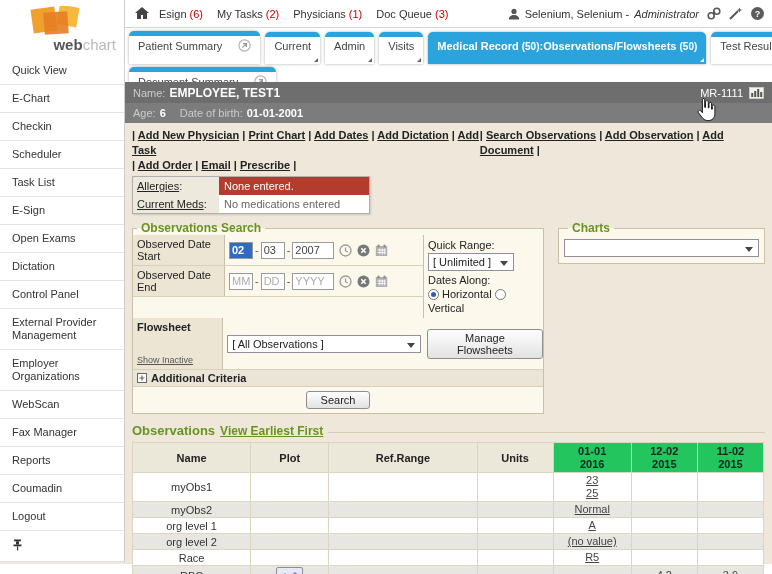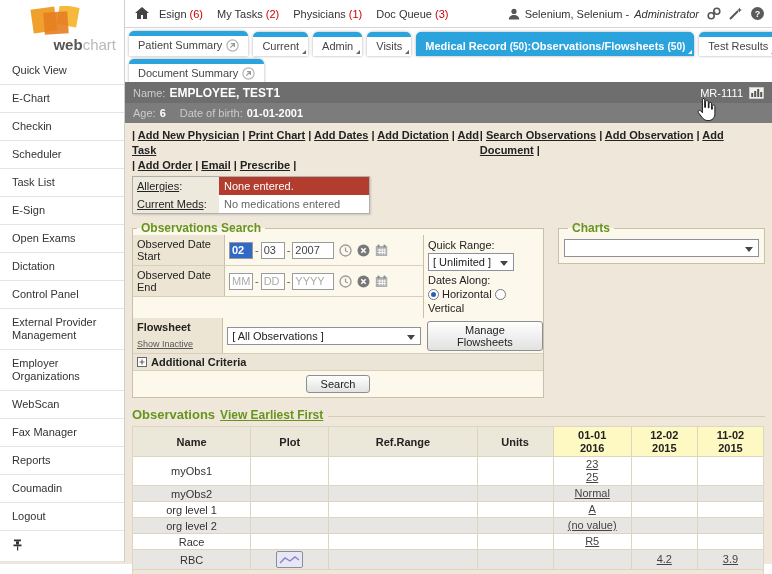--- a/index.html
+++ b/index.html
@@ -23,21 +23,21 @@
   .topbar .navitem .cnt { color:#CC0000; }
   .topbar .spacer { flex:1; }
   .topbar .usr { display:flex; align-items:center; gap:5px; }
   .topbar .usr .role { font-style:italic; }
   .tb-ic { margin-left:8px; cursor:pointer; display:inline-flex; }
   .help-badge { width:13px; height:13px; border-radius:50%; background:#5B5B5B; color:#fff; font-size:9px; font-weight:bold; display:inline-flex; align-items:center; justify-content:center; }
 
   
   .tabs-area { position:absolute; left:125px; top:29px; width:647px; height:53px; background:#fff; padding:2px 0 0 4px; }
   .tabrow { display:flex; align-items:flex-end; margin-bottom:3px; }
-  .tab { position:relative; background:#fff; border-radius:6px 6px 0 0; box-shadow:0 0 3px rgba(0,0,0,.35); padding:8px 9px 4px 9px; margin-right:5px; font-size:11px; color:#444; cursor:pointer; white-space:nowrap; display:flex; align-items:flex-start; gap:4px; }
+  .tab { position:relative; background:#fff; border-radius:6px 6px 0 0; box-shadow:0 0 3px rgba(0,0,0,.35); padding:8px 9px 12px 9px; margin-right:5px; font-size:11px; color:#444; cursor:pointer; white-space:nowrap; display:flex; align-items:center; gap:16px; }
   .tab::before { content:""; position:absolute; left:0; top:0; right:0; height:5px; background:#2BA3DC; border-radius:6px 6px 0 0; }
   .tab.active { background:#2BA3DC; color:#fff; font-weight:bold; }
   .tab .small-cnt { font-size:10px; font-weight:bold; }
   .tab-corner { position:absolute; right:2px; bottom:2px; width:0; height:0; border-left:4px solid transparent; border-bottom:4px solid #666; }
   .tab.active .tab-corner { border-bottom-color:#fff; }
   .popout { display:inline-flex; }
 
   
   .sidebar { position:absolute; left:0; top:57px; width:125px; background:#fff; border-right:1px solid #CFCFCF; }
   .sb-item { padding:7px 12px; font-size:11px; line-height:13px; color:#333; border-bottom:1px solid #E4E4E4; cursor:pointer; }
@@ -88,40 +88,40 @@
   .ic { display:inline-flex; margin-left:3px; cursor:pointer; }
 
   .qcol { width:120px; border-left:1px solid #C9C0A9; padding:3px 4px; line-height:14px; }
   .fake-select { position:relative; background:#fff; border:1px solid #8F8F9D; height:18px; line-height:16px; padding:0 0 0 4px; cursor:pointer; color:#222; white-space:nowrap; overflow:hidden; }
   .fake-select::after { content:""; position:absolute; right:5px; top:7px; border-left:4px solid transparent; border-right:4px solid transparent; border-top:5px solid #444; }
   .qr-sel { width:86px; margin:1px 0 2px 0; }
   .radio { width:11px; height:11px; border:1px solid #777; border-radius:50%; background:#fff; display:inline-block; vertical-align:-2px; cursor:pointer; }
   .radio.checked::after { content:""; display:block; width:5px; height:5px; margin:2px; border-radius:50%; background:#2B5DBF; }
 
   .fsrow3 { display:flex; align-items:center; border-bottom:1px solid #D9D0BC; min-height:31px; }
-  .fsrow3 .flabel { align-self:stretch; display:flex; flex-wrap:wrap; align-content:flex-start; gap:5px; }
+  .fsrow3 .flabel { align-self:stretch; display:flex; flex-wrap:wrap; align-content:flex-start; gap:21px; }
   .show-inactive { font-size:9px; color:#555; text-decoration:underline; cursor:pointer; }
   .flow-sel { width:198px; margin-left:4px; }
   .btn { background:linear-gradient(#FEFEFE,#E2E2E2); border:1px solid #8E8E8E; border-radius:3px; font-size:11px; font-family:"Liberation Sans",sans-serif; padding:2px 9px; cursor:pointer; color:#222; }
   .manage-btn { margin-left:6px; }
   .fsrow4 { display:flex; align-items:center; gap:4px; background:#EAE5D6; border-bottom:1px solid #D9D0BC; padding:2px 4px; font-weight:bold; min-height:17px; cursor:pointer; }
   .fsrow5 { text-align:center; padding:4px; }
   .search-btn { padding:2px 14px; }
 
   
   .obs-head { display:flex; align-items:center; margin-top:9px; gap:5px; }
   .obs-title { color:#67941E; font-weight:bold; font-size:13px; }
   .obs-viewlink { color:#67941E; font-weight:bold; font-size:12px; text-decoration:underline; cursor:pointer; }
   .obs-rule { flex:1; height:1px; background:#D6CBB4; margin-top:3px; }
 
   
   table.obs { border-collapse:collapse; table-layout:fixed; width:632px; margin-top:4px; background:#fff; }
   table.obs td, table.obs th { border:1px solid #DCD5C2; font-size:11px; text-align:center; padding:1px 2px; overflow:hidden; }
   th.hc { background:#EBE7D9; font-weight:bold; height:30px; }
-  th.hd { background:#fef9c3; font-weight:bold; height:30px; line-height:13px; }
+  th.hd { background:#22c55e; font-weight:bold; height:30px; line-height:13px; }
   tr.r-even td { background:#fff; }
   tr.r-odd td { background:#E7E6E2; }
   td.namec { color:#333; }
   .ob-link { color:#444; text-decoration:underline; cursor:pointer; display:inline-block; line-height:13px; }
   .plot-btn { display:inline-flex; align-items:center; justify-content:center; width:27px; height:17px; background:#E8E8F4; border:1px solid #8C8C9C; border-radius:2px; cursor:pointer; }
   td.foot { background:#EFE8D9; color:#7CA13F; font-size:12px; height:19px; }
 
   .cursor { position:absolute; left:694px; top:97px; z-index:60; pointer-events:none; }
 </style>
 </head>

